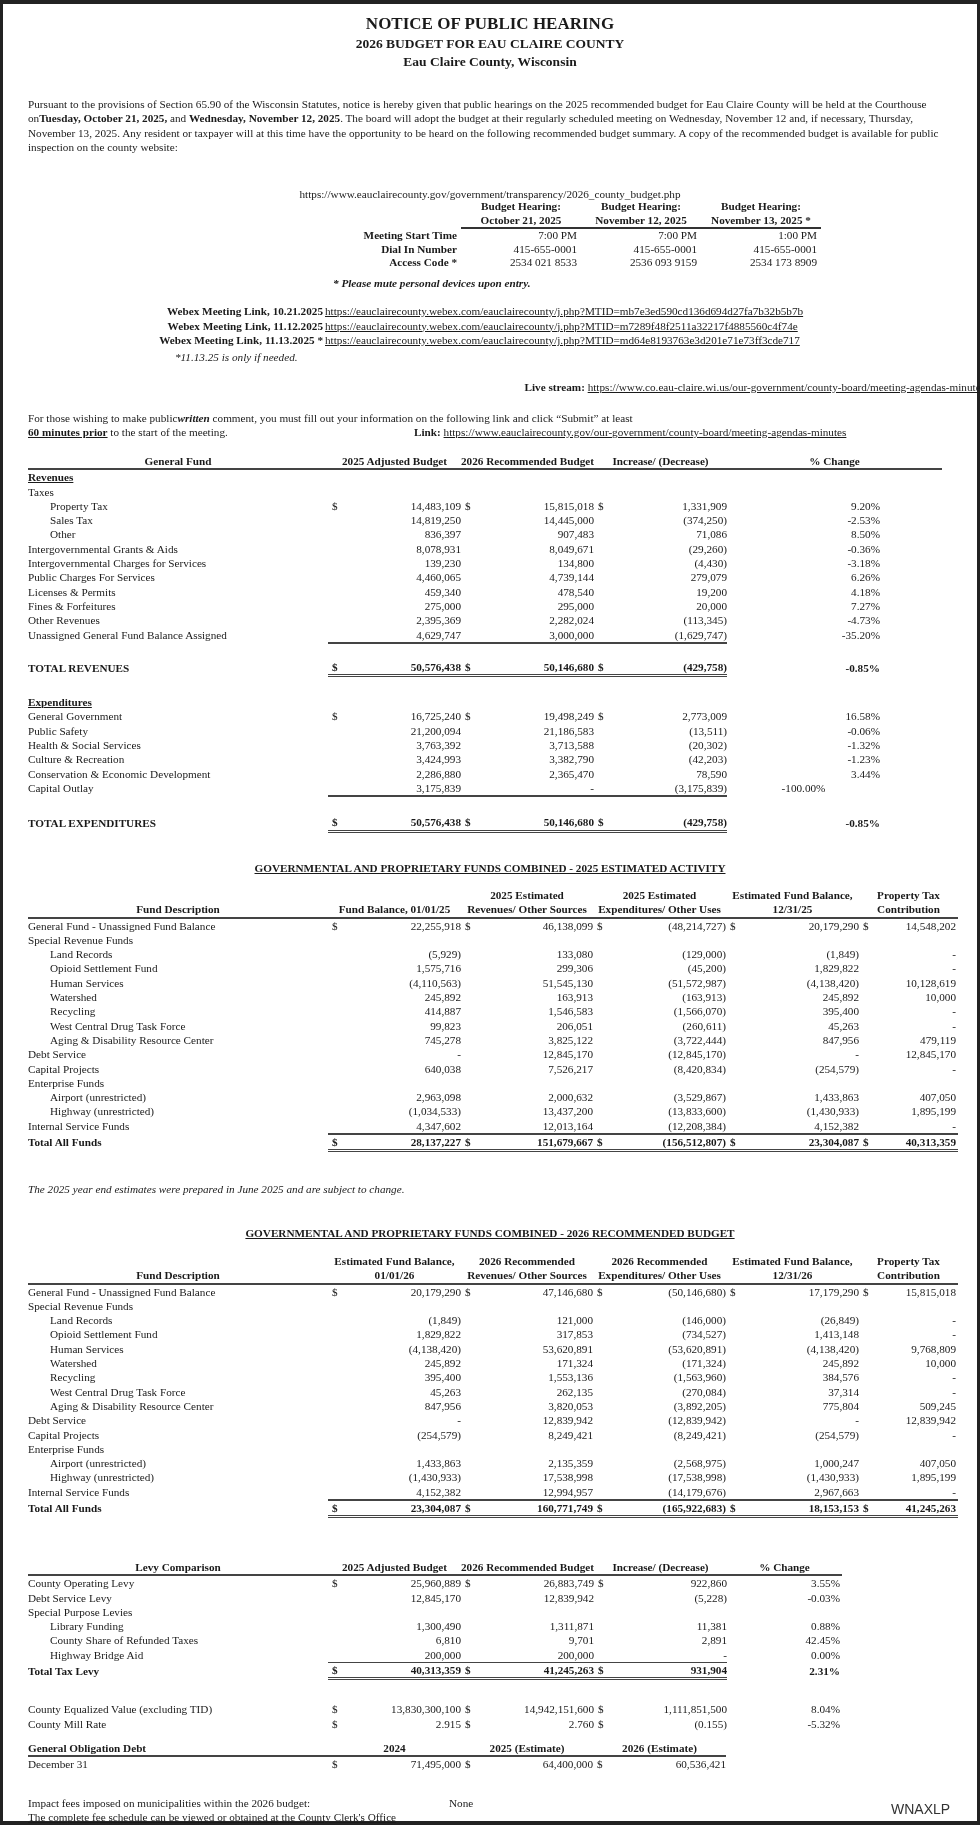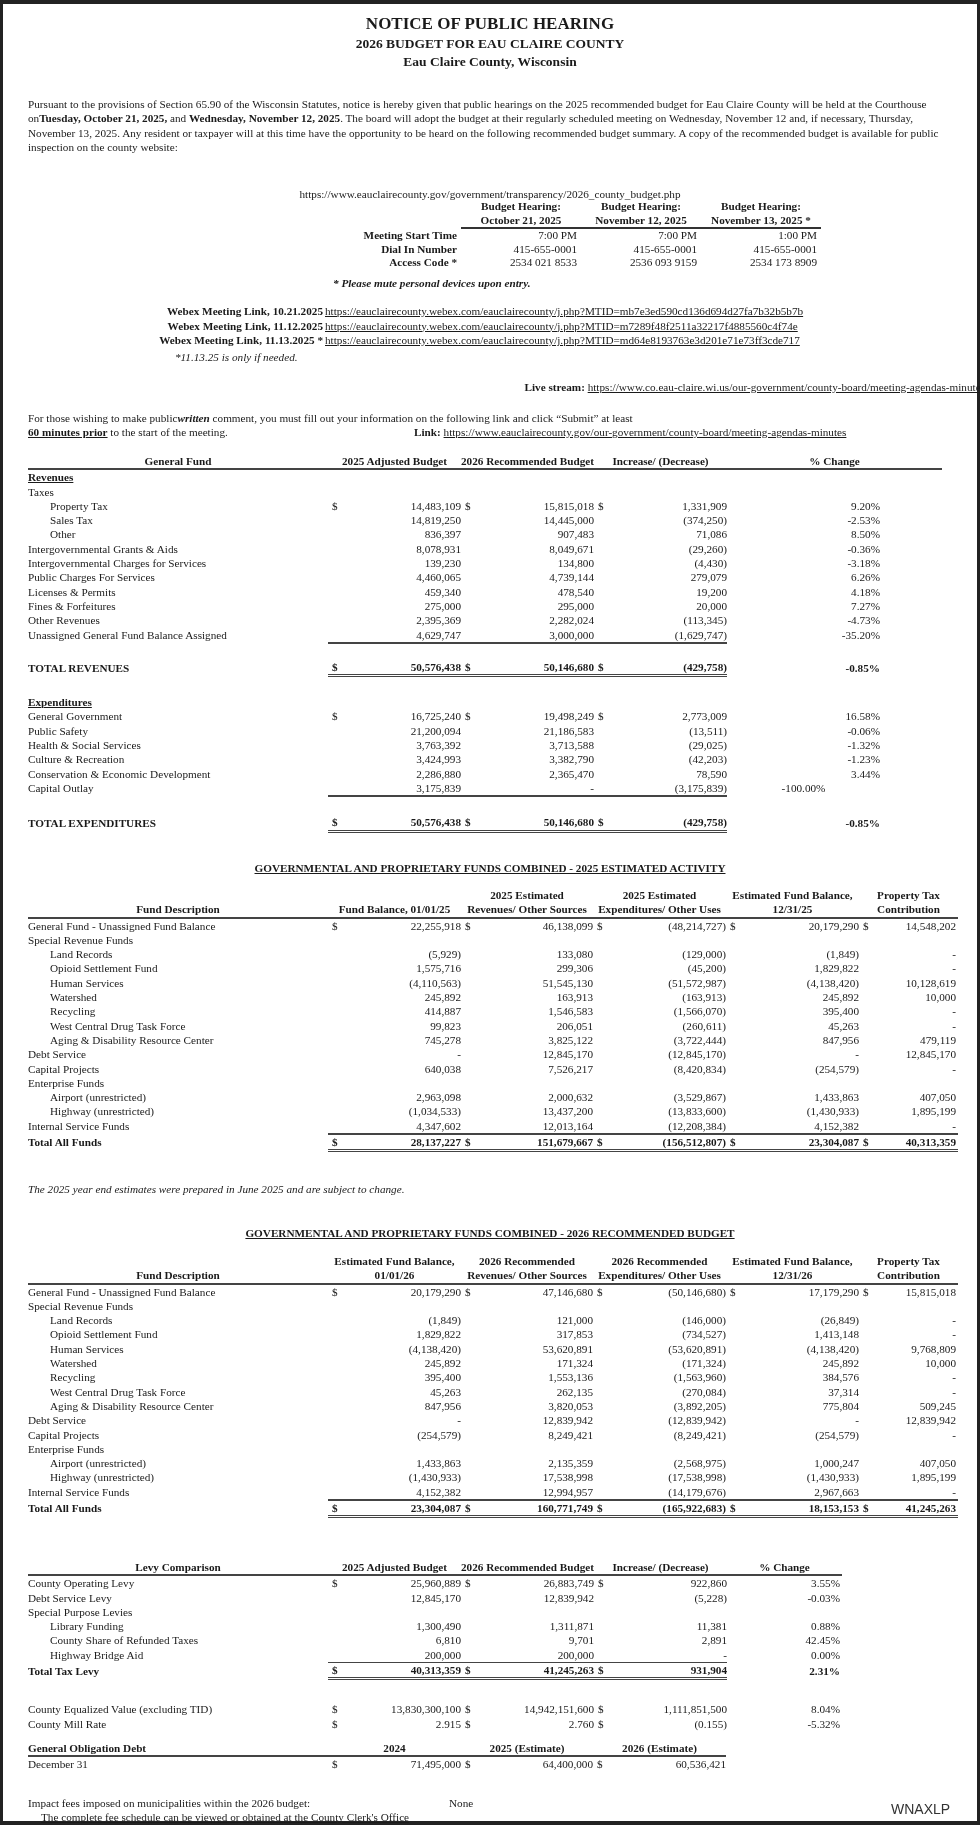--- a/index.html
+++ b/index.html
@@ -50,21 +50,21 @@
   table.fin td.d { text-align:left; padding-left:4px; }
   table.fin td.ind { padding-left:22px; }
   table.fin tr.dbl td.c { border-bottom:3px double #444; }
   table.fin tr.tot td { font-weight:bold; }
 
   .section-title { position:absolute; left:0; width:100%; text-align:center; font-weight:bold; text-decoration:underline; font-size:11.2px; }
   .footnote { position:absolute; left:25px; font-style:italic; }
 
   .impact1 { position:absolute; top:1792px; left:25px; }
   .impact-val { position:absolute; top:1792px; left:446px; }
-  .impact2 { position:absolute; top:1806px; left:38px;text-decoration:underline; }
+  .impact2 { position:absolute; top:1806px; left:25px;text-decoration:underline; }
   .tag { position:absolute; top:1798px; left:888px; font-family:"Liberation Sans", "DejaVu Sans", sans-serif; font-size:14px; color:#333; }
 </style>
 </head>
 <body>
 
 <div class="page">
 
   <div class="title1">NOTICE OF PUBLIC HEARING</div>
   <div class="title2">2026 BUDGET FOR EAU CLAIRE COUNTY</div>
   <div class="title3">Eau Claire County, Wisconsin</div>
@@ -296,21 +296,21 @@
           <td class="n c">(13,511)</td>
           <td class="n" style="padding-right: 62px;">-0.06%</td>
         </tr>
         <tr>
           <td class="lbl-cell">Health &amp; Social Services</td>
           <td class="d c"></td>
           <td class="n c">3,763,392</td>
           <td class="d c"></td>
           <td class="n c">3,713,588</td>
           <td class="d c"></td>
-          <td class="n c">(29,025)</td>
+          <td class="n c">(20,302)</td>
           <td class="n" style="padding-right: 62px;">-1.32%</td>
         </tr>
         <tr>
           <td class="lbl-cell">Culture &amp; Recreation</td>
           <td class="d c"></td>
           <td class="n c">3,424,993</td>
           <td class="d c"></td>
           <td class="n c">3,382,790</td>
           <td class="d c"></td>
           <td class="n c">(42,203)</td>

